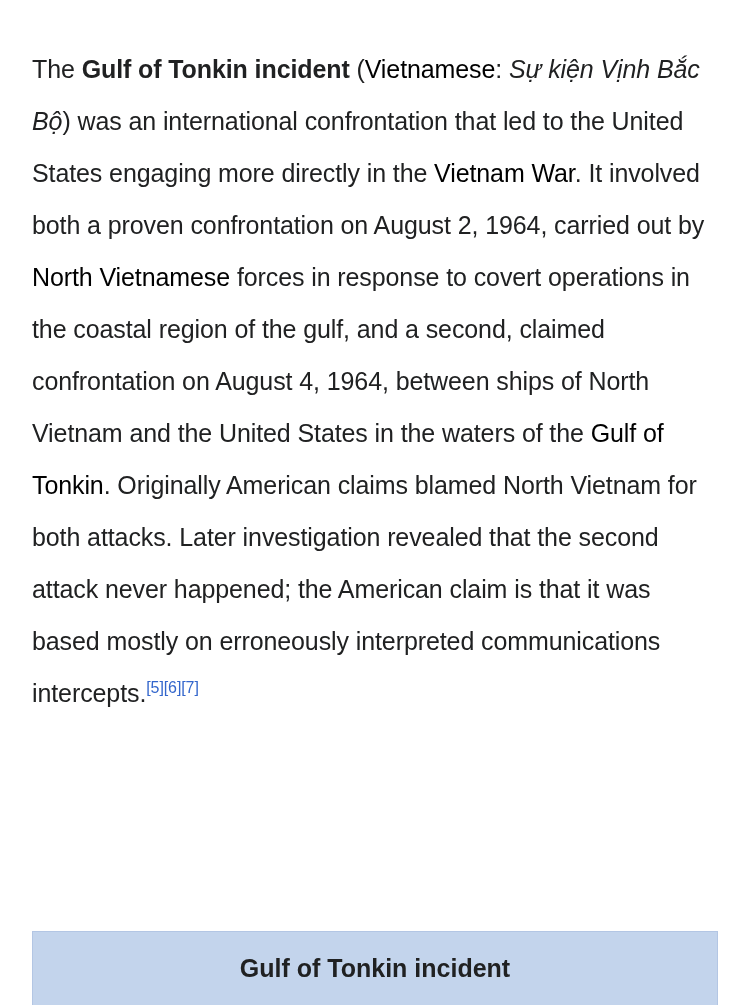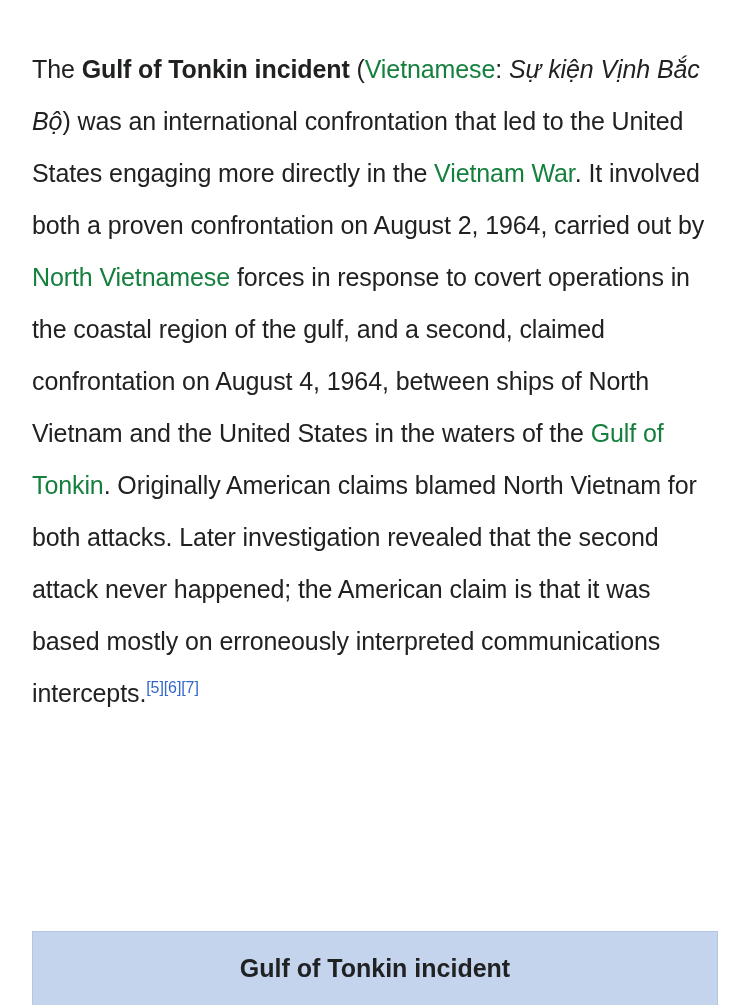--- a/index.html
+++ b/index.html
@@ -28,21 +28,21 @@
     text-align: left;
     letter-spacing: -0.1px;
   }
   .lead b {
     font-weight: 700;
   }
   .lead i {
     font-style: italic;
   }
   a.wlink {
-    color: #15803d;
+    color: #000000;
     text-decoration: none;
   }
   sup.ref {
     font-size: 16px;
     line-height: 0;
     vertical-align: super;
   }
   sup.ref a {
     color: #3366cc;
     text-decoration: none;

